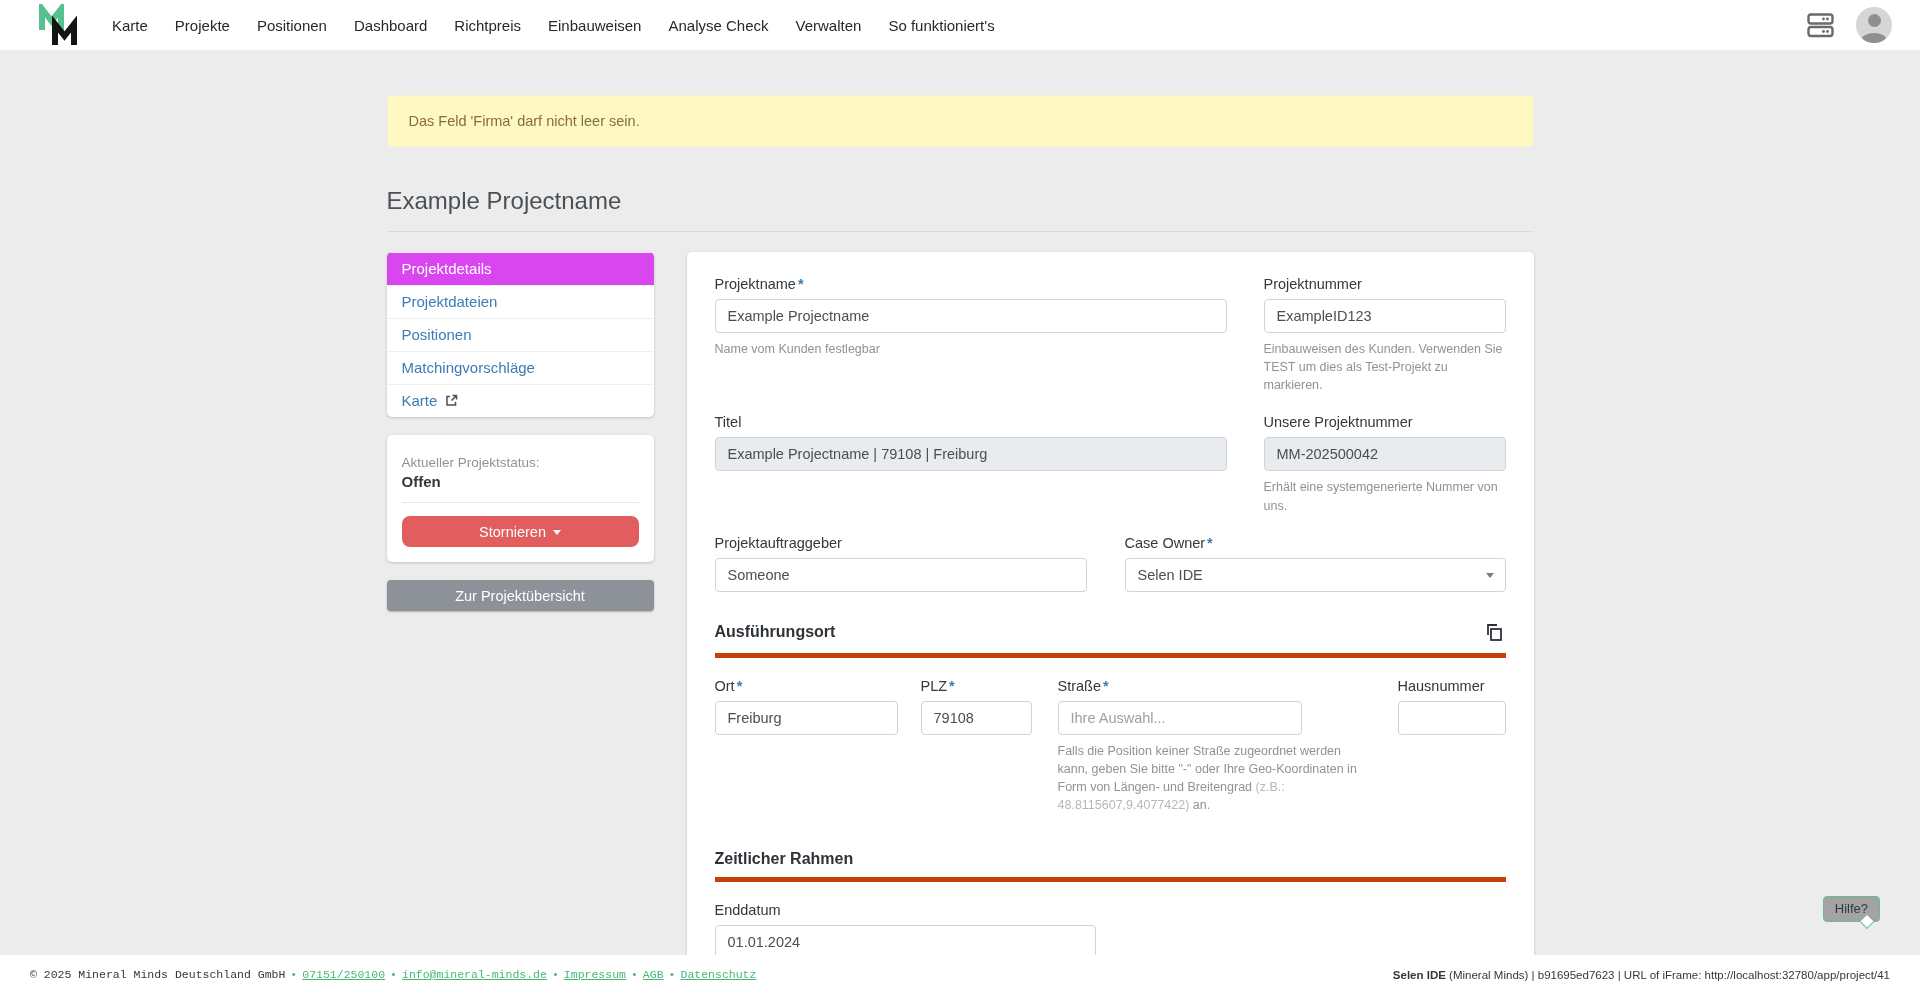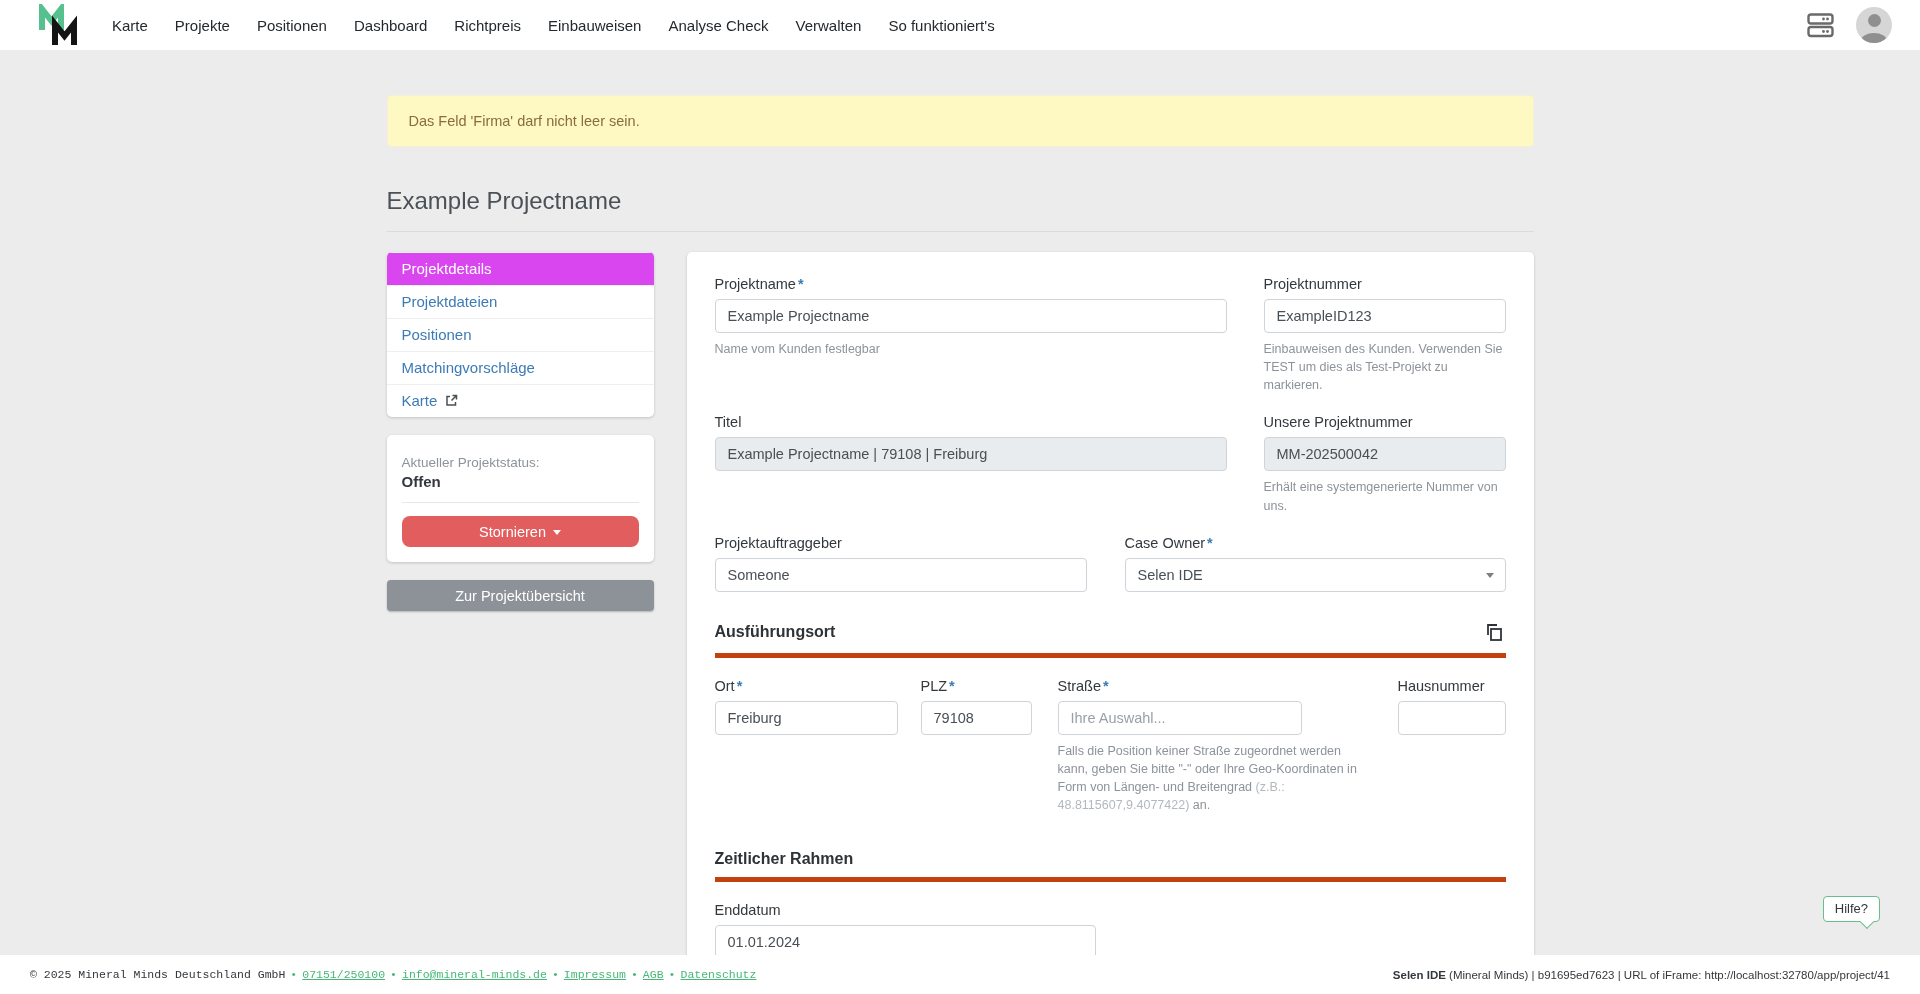--- a/index.html
+++ b/index.html
@@ -72,21 +72,21 @@
   .section-title { font-size:16px; font-weight:700; color:#2e3338; }
   .icon-btn { background:none; border:none; cursor:pointer; padding:2px; display:flex; }
   .loc-row { display:flex; }
   .col-ort  { width:183px; margin-right:23px; }
   .col-plz  { width:111px; margin-right:26px; }
   .col-str  { width:244px; }
   .col-str .helper { width:302px; }
   .col-haus { width:108px; margin-left:auto; }
 
   
-  .help-bubble { position:absolute; right:40px; bottom:72px; background:#ffffff; border:1px solid #67bd8b;
+  .help-bubble { position:absolute; right:40px; bottom:72px; background:#a3a3a3; border:1px solid #67bd8b;
                  border-radius:4px; padding:4px 11px 5px; font-size:13px; color:#33383d; cursor:pointer; }
   .help-bubble::after { content:""; position:absolute; right:7px; bottom:-5.5px; width:9px; height:9px;
                  background:#fff; border-right:1px solid #67bd8b; border-bottom:1px solid #67bd8b;
                  transform:rotate(45deg); }
 
   
   .footer { position:absolute; left:0; bottom:0; width:100%; height:39px; background:#fff;
             display:flex; align-items:center; justify-content:space-between; padding:0 30px;
             font-size:11.5px; color:#33383d; }
   .footer-left { display:flex; align-items:center; white-space:nowrap;font-family:Liberation Mono, monospace; }

